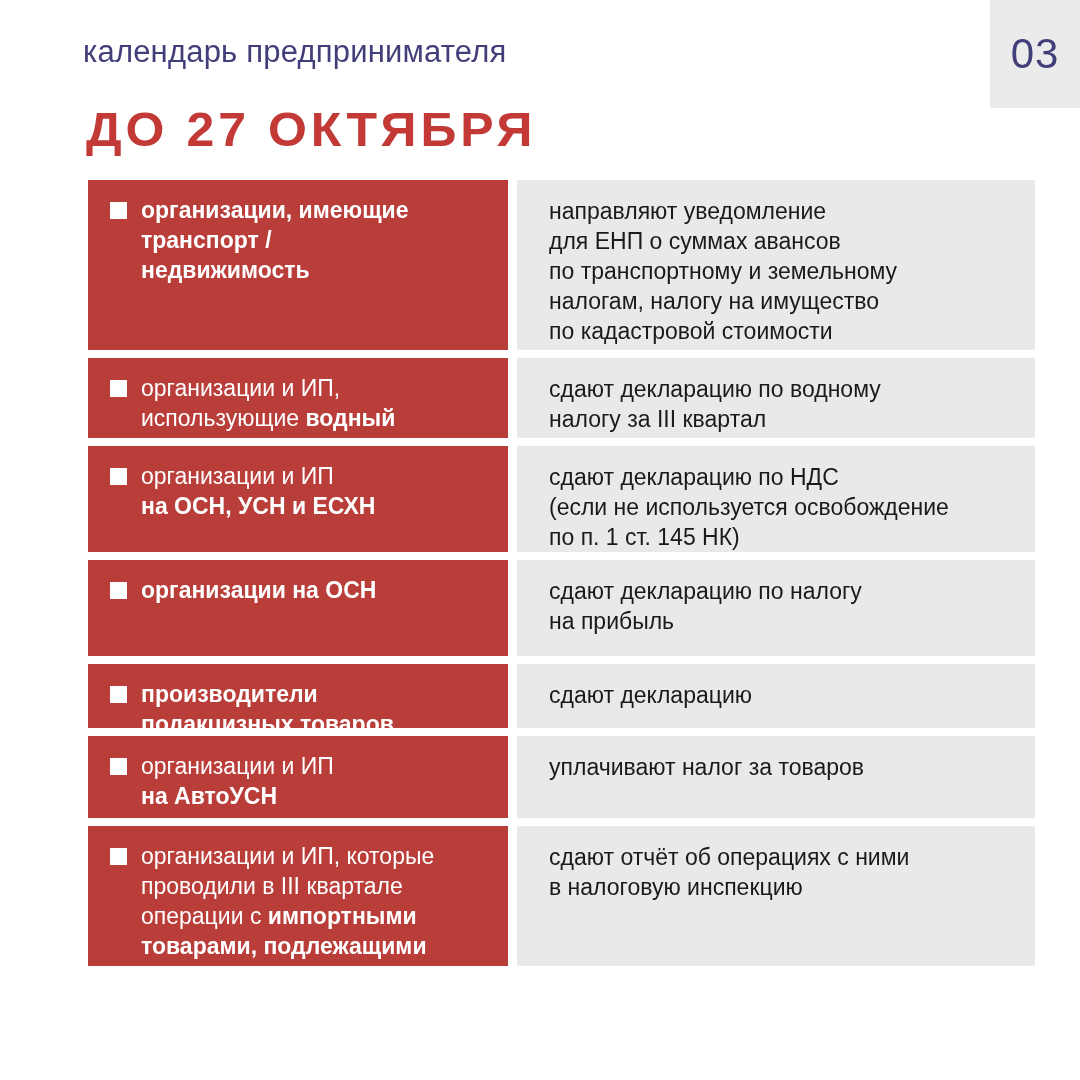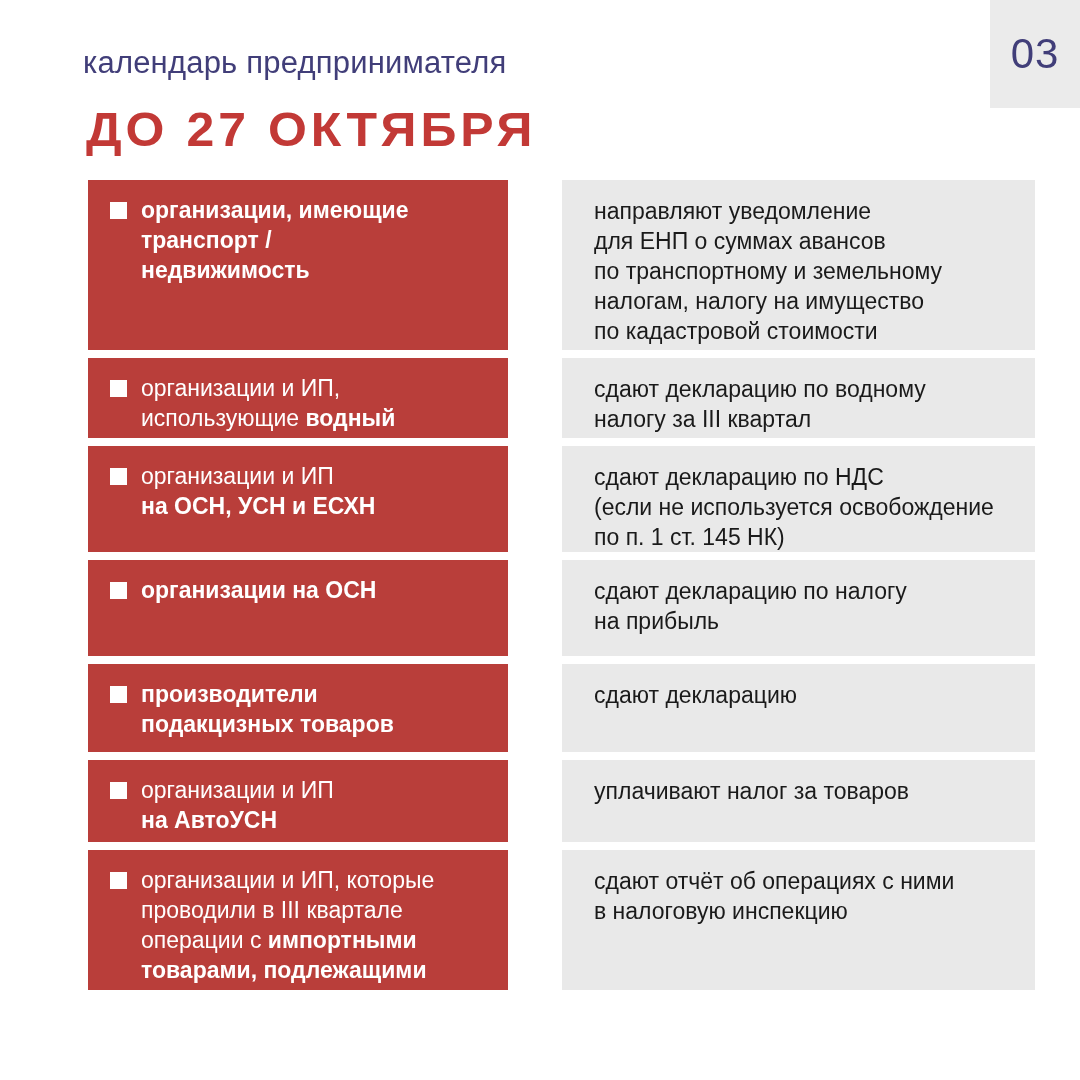--- a/index.html
+++ b/index.html
@@ -9,21 +9,21 @@
     position: relative;
     width: 1080px;
     height: 1080px;
     background: var(--white, #fff);
     overflow: hidden;
   }
 
   .header-title {
     position: absolute;
     left: 83px;
-    top: 44px;
+    top: 33px;
     font-size: 31px;
     line-height: 1.2;
     font-weight: normal;
     letter-spacing: 0.2px;
     color: var(--indigo, #413E79);
   }
 
   .page-badge {
     position: absolute;
     top: 0;
@@ -62,21 +62,21 @@
     width: 947px;
     display: flex;
     flex-direction: column;
     gap: 8px;
   }
   .row { display: flex; gap: 9px; }
   .row:nth-child(1) { height: 170px; }
   .row:nth-child(2) { height: 80px; }
   .row:nth-child(3) { height: 106px; }
   .row:nth-child(4) { height: 96px;  }
-  .row:nth-child(5) { height: 88px;  }
+  .row:nth-child(5) { height: 64px;  }
   .row:nth-child(6) { height: 82px;  }
   .row:nth-child(7) { height: 140px; }
 
   .cell-left {
     box-sizing: border-box;
     width: 420px;
     flex: none;
     background: var(--red, #B93E3A);
     color: #ffffff;
     padding: 15px 18px 0 20px;
@@ -99,21 +99,20 @@
   }
   .left-text b { font-weight: bold; }
 
   .cell-right {
     box-sizing: border-box;
     flex: 1;
     background: var(--gray, #E9E9E9);
     color: var(--text, #1A1A1A);
     padding: 16px 20px 0 32px;
     overflow: hidden;
-    margin-left: 45px;
   }
   .right-text {
     font-size: 23px;
     line-height: 30px;
     white-space: pre-line;
   }
 </style>
 </head>
 <body>
 

